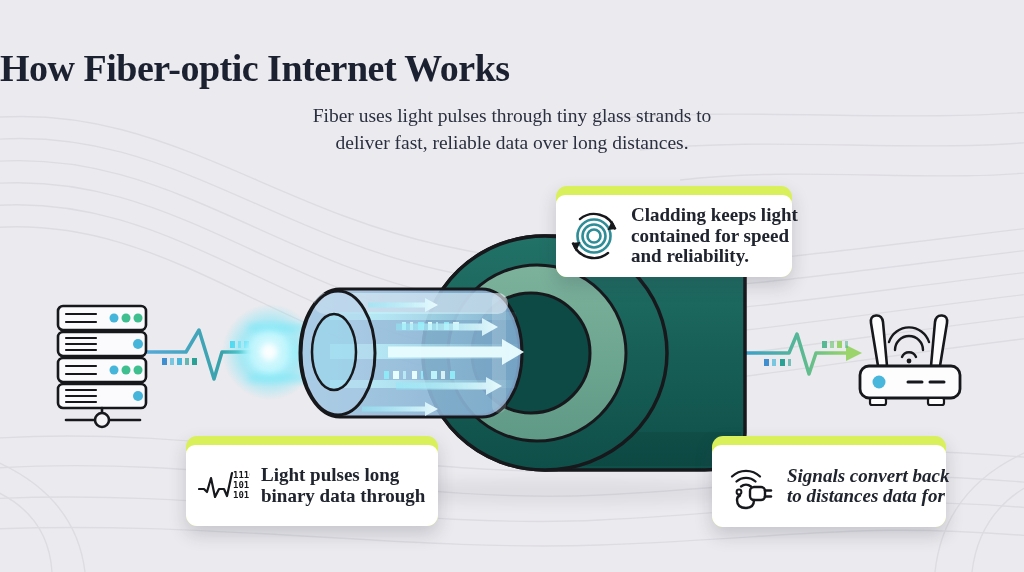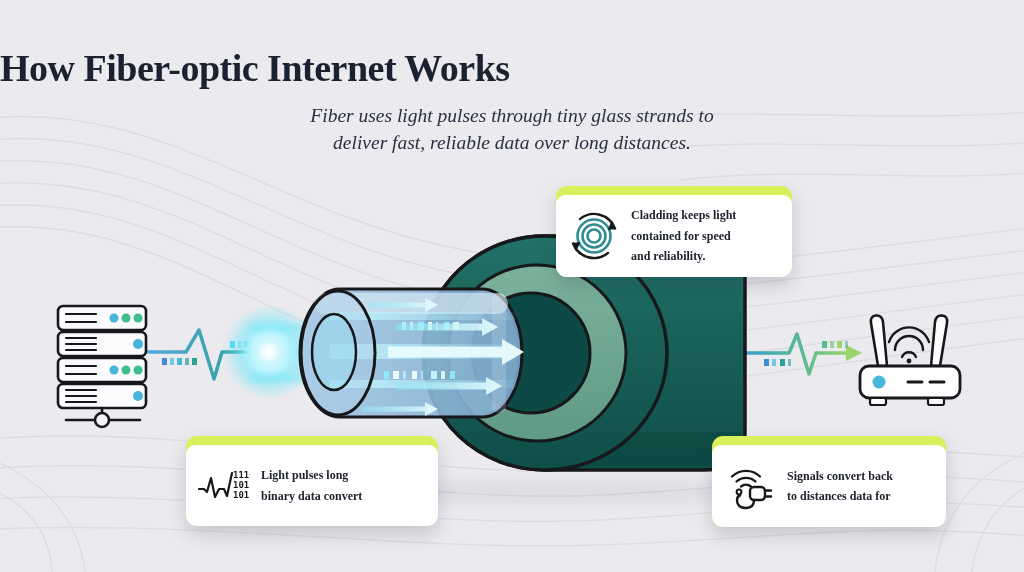--- a/index.html
+++ b/index.html
@@ -9,39 +9,39 @@
     font-family:"Liberation Serif","DejaVu Serif",serif;
   }
   .stage{position:absolute;left:0;top:0;width:1024px;height:572px;}
   
   .title{
     position:absolute;top:46px;left:0;width:1024px;
     font-size:38px;font-weight:700;color:#1b2130;letter-spacing:-.5px;margin:0;
   }
   .subtitle{
     position:absolute;top:102px;left:0;width:1024px;text-align:center;
-    font-size:19.5px;line-height:27px;color:#2a3040;font-style:italic;
+    font-size:19.5px;line-height:27px;color:#2a3040;
   }
   .subtitle span{display:block;}
   
   .callout{
     position:absolute;background:#d9f05a;border-radius:11px;
     box-shadow:0 8px 18px rgba(45,48,70,.20);
   }
   .callout-inner{
     position:absolute;left:0;right:0;top:9px;bottom:0;background:#ffffff;
     border-radius:9px 9px 11px 11px;
     display:flex;align-items:center;gap:11px;padding:0 12px;box-sizing:border-box;
   }
-  .callout-text{font-weight:700;font-size:12px;line-height:20.5px;color:#20242e;}
+  .callout-text{font-weight:700;font-size:19px;line-height:20.5px;color:#20242e;}
   .callout-text span{display:block;white-space:nowrap;}
   .callout-icon{flex:0 0 auto;}
   #callout-cladding{left:556px;top:186px;width:236px;height:91px;}
   #callout-light  {left:186px;top:436px;width:252px;height:90px;}
-  #callout-signals{left:712px;top:436px;width:234px;height:91px;}
+  #callout-signals{left:712px;top:436px;width:234px;height:91px;font-style:italic;}
 </style>
 </head>
 <body>
 
 <svg class="stage" viewBox="0 0 1024 572" aria-hidden="true">
   <g fill="none" stroke="#d9d8de" stroke-width="1.4" opacity="0.75">
     <path d="M-30,120 C150,95 260,205 440,245 S720,265 1054,225"></path>
     <path d="M-30,142 C150,117 260,230 440,270 S720,287 1054,247"></path>
     <path d="M-30,164 C150,139 260,255 440,295 S720,309 1054,269"></path>
     <path d="M-30,186 C150,161 260,280 440,320 S720,331 1054,291"></path>
@@ -281,21 +281,21 @@
     <svg class="callout-icon" width="52" height="44" viewBox="0 0 52 44">
       <path d="M1,25 L6,25 L9,28 L13,14 L17,33 L21,25 L26,25 L29,32 L34,9" fill="none" stroke="#17181c" stroke-width="2.2" stroke-linecap="round" stroke-linejoin="round"></path>
       <g font-family="'DejaVu Sans Mono',monospace" font-size="9" font-weight="bold" fill="#17181c">
         <text x="35" y="14">1110</text>
         <text x="35" y="24">1011</text>
         <text x="35" y="34">101</text>
       </g>
     </svg>
     <div class="callout-text">
       <span>Light pulses long</span>
-      <span>binary data convert</span>
+      <span>binary data through</span>
     </div>
   </div>
 </div>
 
 <div class="callout" id="callout-signals">
   <div class="callout-inner">
     <svg class="callout-icon" width="52" height="52" viewBox="0 0 52 52">
       <g fill="none" stroke="#17181c" stroke-width="2.3" stroke-linecap="round">
         <path d="M8,16.5 A20,20 0 0 1 36,16.5"></path>
         <path d="M12.5,21.5 A14,14 0 0 1 31.5,21.5"></path>

